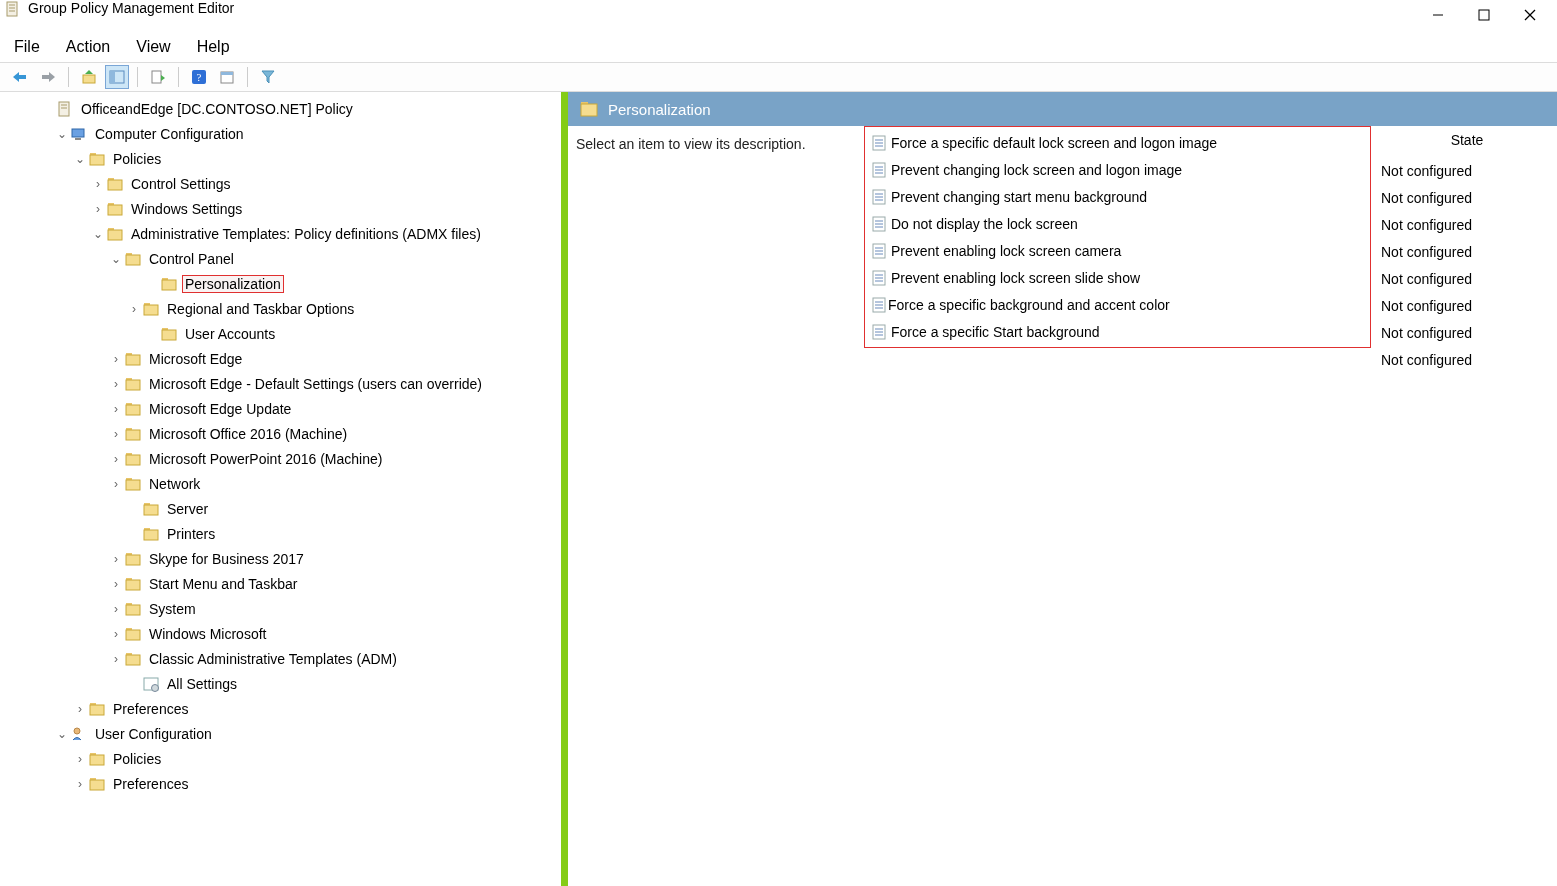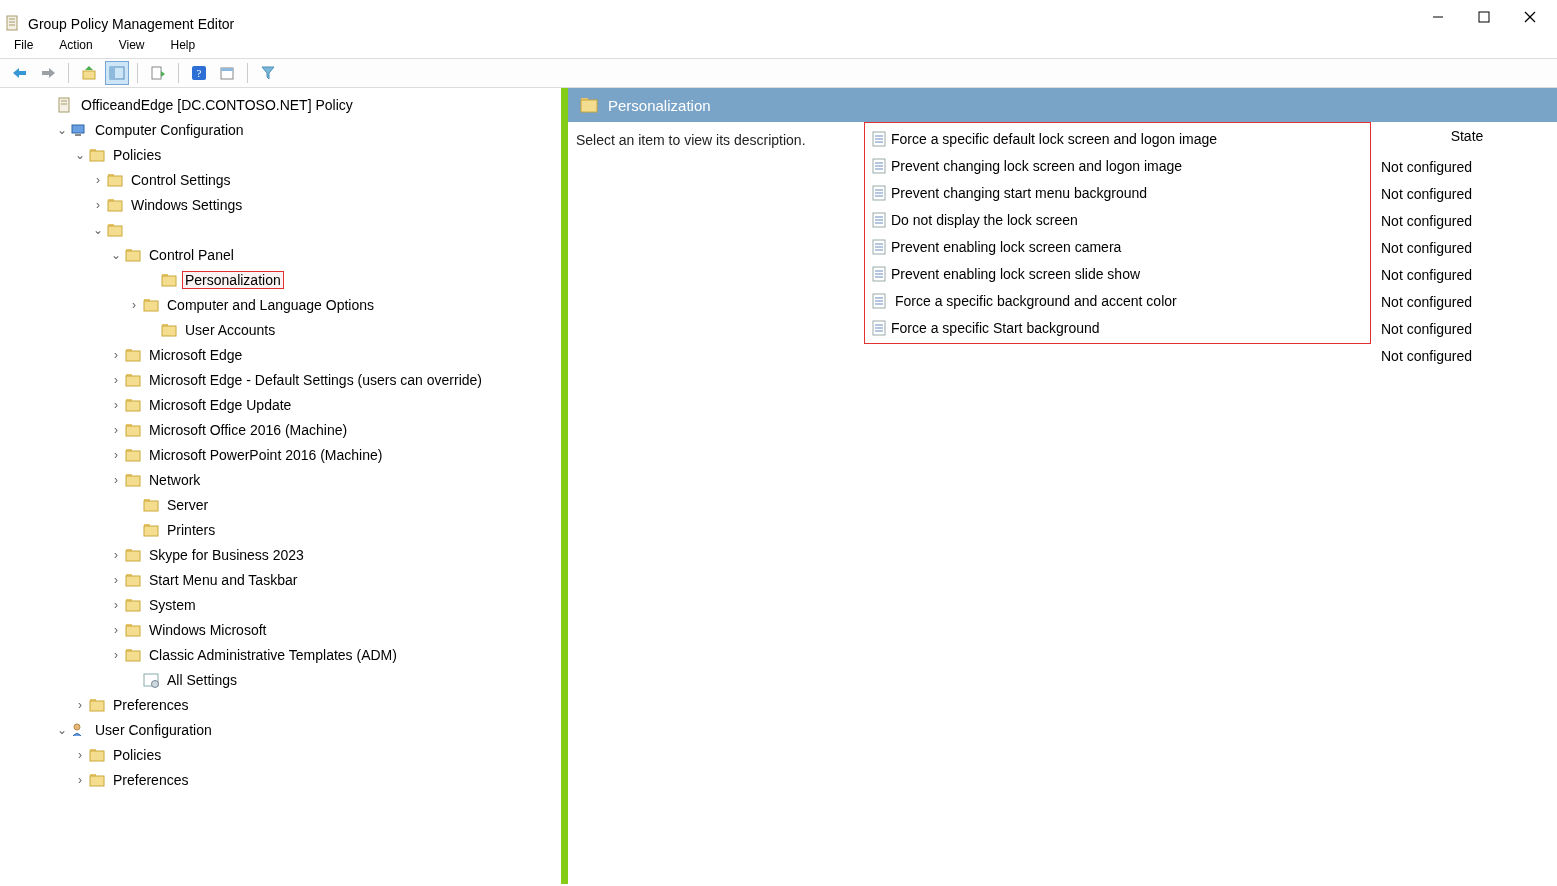--- a/index.html
+++ b/index.html
@@ -6,42 +6,42 @@
   body {
     margin: 0;
     font-family: "Segoe UI", Tahoma, sans-serif;
     font-size: 14px;
     color: #000;
     background: #fff;
     user-select: none;
   }
   .titlebar {
     display: flex;
-    align-items: flex-end;
+    align-items: flex-start;
     height: 32px;
     padding: 0 4px;
     background: #fff;
   }
   .titlebar .app-icon {
     width: 18px; height: 18px;
     margin-right: 6px;
     display:inline-flex; align-items:center; justify-content:center;
   }
   .titlebar .title { flex:1; font-size:14px; }
   .win-controls { display:flex; }
   .win-btn {
     width:46px; height:30px;
     display:flex; align-items:center; justify-content:center;
     font-size:14px; color:#000;
   }
 
   .menubar {
     display:flex; gap: 18px;
     padding: 4px 10px;
-    font-size:12px;
+    font-size:16px;
   }
   .menubar span { padding:2px 4px; }
 
   .toolbar {
     display:flex; align-items:center;
     padding: 2px 8px;
     border-top:1px solid #dcdcdc;
     border-bottom:1px solid #dcdcdc;
     gap:4px;
     height:30px;
@@ -320,20 +320,21 @@
                       </li>
                     <li>
                       <div class="node" style="padding-left:54px">
                           <span class="exp">⌄</span>
                           <span class="icon folder-icon">
                             <svg width="16" height="14">
                               <rect class="tab" x="1" y="1" width="6" height="3"></rect>
                               <rect class="body" x="1" y="3" width="14" height="10"></rect>
                             </svg>
                           </span>
+                          <span class="label">Administrative Templates: Policy definitions (ADMX files)</span>
                         </div>
                       <ul>
                         <li>
                           <div class="node" style="padding-left:72px">
                               <span class="exp">⌄</span>
                               <span class="icon folder-icon">
                                 <svg width="16" height="14">
                                   <rect class="tab" x="1" y="1" width="6" height="3"></rect>
                                   <rect class="body" x="1" y="3" width="14" height="10"></rect>
                                 </svg>
@@ -355,21 +356,21 @@
                               </li>
                             <li>
                                 <div class="node" style="padding-left:90px">
                                   <span class="exp">›</span>
                                   <span class="icon folder-icon">
                                     <svg width="16" height="14">
                                       <rect class="tab" x="1" y="1" width="6" height="3"></rect>
                                       <rect class="body" x="1" y="3" width="14" height="10"></rect>
                                     </svg>
                                   </span>
-                                  <span class="label">Computer and Language Options</span>
+                                  <span class="label">Regional and Taskbar Options</span>
                                 </div>
                               </li>
                             <li>
                                 <div class="node" style="padding-left:108px">
                                   <span class="exp empty">›</span>
                                   <span class="icon folder-icon">
                                     <svg width="16" height="14">
                                       <rect class="tab" x="1" y="1" width="6" height="3"></rect>
                                       <rect class="body" x="1" y="3" width="14" height="10"></rect>
                                     </svg>
@@ -477,21 +478,21 @@
                           </li>
                         <li>
                             <div class="node" style="padding-left:72px">
                               <span class="exp">›</span>
                               <span class="icon folder-icon">
                                 <svg width="16" height="14">
                                   <rect class="tab" x="1" y="1" width="6" height="3"></rect>
                                   <rect class="body" x="1" y="3" width="14" height="10"></rect>
                                 </svg>
                               </span>
-                              <span class="label">Skype for Business 2023</span>
+                              <span class="label">Skype for Business 2017</span>
                             </div>
                           </li>
                         <li>
                             <div class="node" style="padding-left:72px">
                               <span class="exp">›</span>
                               <span class="icon folder-icon">
                                 <svg width="16" height="14">
                                   <rect class="tab" x="1" y="1" width="6" height="3"></rect>
                                   <rect class="body" x="1" y="3" width="14" height="10"></rect>
                                 </svg>
@@ -694,21 +695,21 @@
               </div>
               <div class="setting-row">
                 <span class="icon">
                   <svg width="16" height="16">
                     <rect x="2" y="1" width="12" height="14" fill="#fff" stroke="#9aa"></rect>
                     <line x1="4" y1="5" x2="12" y2="5" stroke="#6a8bbb"></line>
                     <line x1="4" y1="8" x2="12" y2="8" stroke="#6a8bbb"></line>
                     <line x1="4" y1="11" x2="12" y2="11" stroke="#6a8bbb"></line>
                   </svg>
                 </span>
-                <span style="margin-left:8px">Force a specific background and accent color</span>
+                <span style="margin-left:1px">Force a specific background and accent color</span>
               </div>
               <div class="setting-row">
                 <span class="icon">
                   <svg width="16" height="16">
                     <rect x="2" y="1" width="12" height="14" fill="#fff" stroke="#9aa"></rect>
                     <line x1="4" y1="5" x2="12" y2="5" stroke="#6a8bbb"></line>
                     <line x1="4" y1="8" x2="12" y2="8" stroke="#6a8bbb"></line>
                     <line x1="4" y1="11" x2="12" y2="11" stroke="#6a8bbb"></line>
                   </svg>
                 </span>

